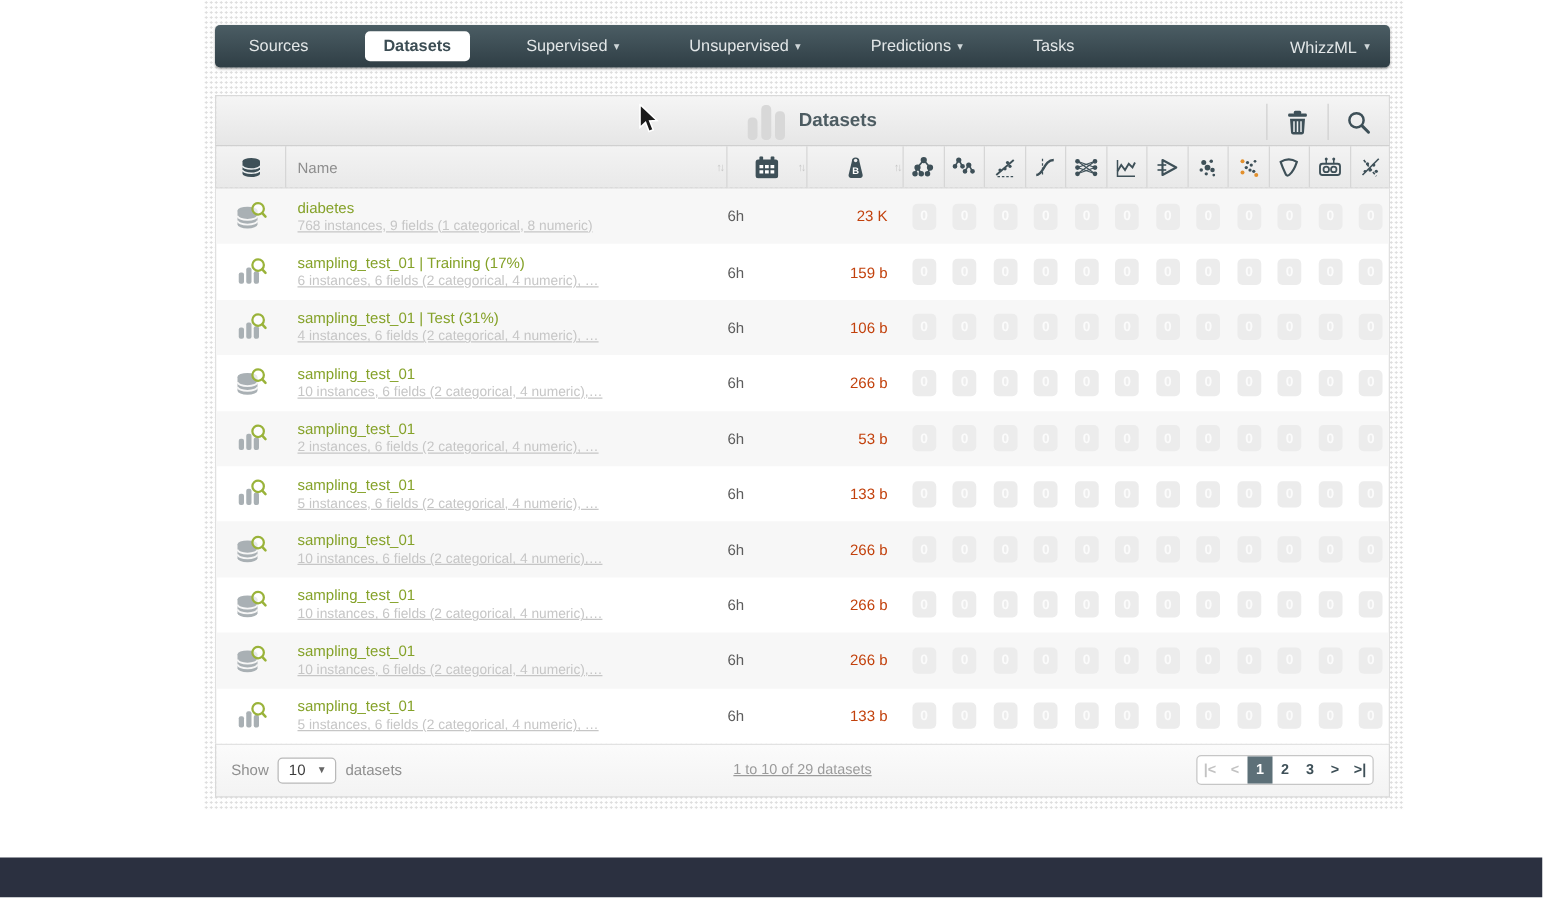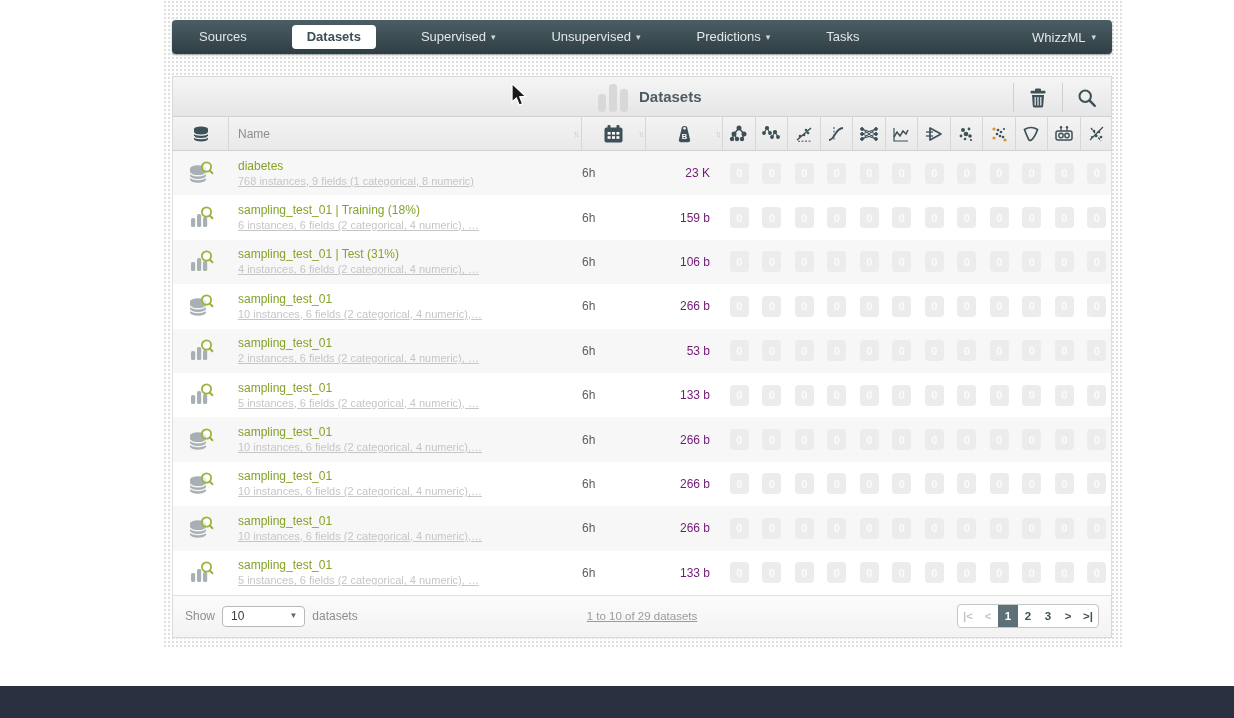--- a/index.html
+++ b/index.html
@@ -70,39 +70,39 @@
   
   .rows{border-left:1px solid #e0e0e0;border-right:1px solid #e0e0e0;background:#ffffff;}
   .row{display:flex;align-items:center;height:44.4px;}
   .row.odd{background:#f7f7f7;}
   .cell{box-sizing:border-box;}
   .cell-type{flex:0 0 56px;display:flex;justify-content:center;}
   .cell-name{flex:0 0 353px;padding-left:9px;overflow:hidden;}
   .rname{color:#85a229;font-size:12px;font-weight:normal;line-height:16px;white-space:nowrap;}
   .rdetails{color:#c6c6c6;font-size:11px;line-height:15px;white-space:nowrap;text-decoration:underline;}
   .cell-age{flex:0 0 64px;padding-right:13px;font-size:12px;color:#5d5d5d;}
-  .cell-size{flex:0 0 77px;text-align:right;padding-right:13px;font-size:12px;color:#701a75;}
+  .cell-size{flex:0 0 77px;text-align:right;padding-right:13px;font-size:12px;color:#c2410c;}
   .badges{display:flex;}
   .cell-badge{flex:0 0 32.5px;display:flex;justify-content:center;}
   .badge{
     width:19px;height:21px;border-radius:4px;background:#ececec;
     color:#fbfbfb;font-size:11px;font-weight:bold;
     display:flex;align-items:center;justify-content:center;
   }
   
   .table-footer{
     position:relative;height:43px;box-sizing:border-box;
     background:linear-gradient(#fbfbfb,#f3f3f3);
     border:1px solid #d9d9d9;border-top:1px solid #e2e2e2;
   }
   .show-group{position:absolute;left:12px;top:0;height:100%;display:flex;align-items:center;}
   .show-label,.unit-label{color:#8f8f8f;font-size:12px;}
   .page-size{
     margin:0 7px;border:1px solid #b9b9b9;border-radius:4px;background:#fff;
-    padding:2px 7px 3px 8px;font-size:12px;color:#3c3c3c;display:flex;align-items:center;gap:36px;
+    padding:2px 7px 3px 8px;font-size:12px;color:#3c3c3c;display:flex;align-items:center;
   }
   .page-size .caret{font-size:8px;color:#666;margin-left:9px;}
   .range-text{
     position:absolute;left:50%;top:50%;transform:translate(-50%,-50%);
     color:#9b9b9b;font-size:11.5px;text-decoration:underline;
   }
   .pagination{
     position:absolute;right:12px;top:50%;transform:translateY(-50%);
     display:flex;border:1px solid #c6c6c6;border-radius:4px;background:#fff;overflow:hidden;
   }
@@ -449,21 +449,21 @@
             <svg width="26" height="26" viewBox="0 0 26 26">
               <rect x="3" y="13" width="4.2" height="9" rx="1.6" fill="#a9b0b4"></rect>
               <rect x="9" y="9" width="4.2" height="13" rx="1.6" fill="#a9b0b4"></rect>
               <rect x="15" y="12" width="4.2" height="10" rx="1.6" fill="#a9b0b4"></rect>
               <circle cx="18.5" cy="7" r="4.6" fill="rgba(255,255,255,0.72)" stroke="#9ab33a" stroke-width="1.8"></circle>
               <line x1="21.8" y1="10.5" x2="24.4" y2="13.3" stroke="#9ab33a" stroke-width="2" stroke-linecap="round"></line>
             </svg>
           </span>
         </div>
     <div class="cell cell-name">
-      <div class="rname">sampling_test_01 | Training (18%)</div>
+      <div class="rname">sampling_test_01 | Training (17%)</div>
       <div class="rdetails">6 instances, 6 fields (2 categorical, 4 numeric), …</div>
     </div>
     <div class="cell cell-age">6h</div>
     <div class="cell cell-size">159 b</div>
     <div class="badges">
           <div class="cell-badge">
             <div class="badge">0</div>
           </div>
           <div class="cell-badge">
             <div class="badge">0</div>

